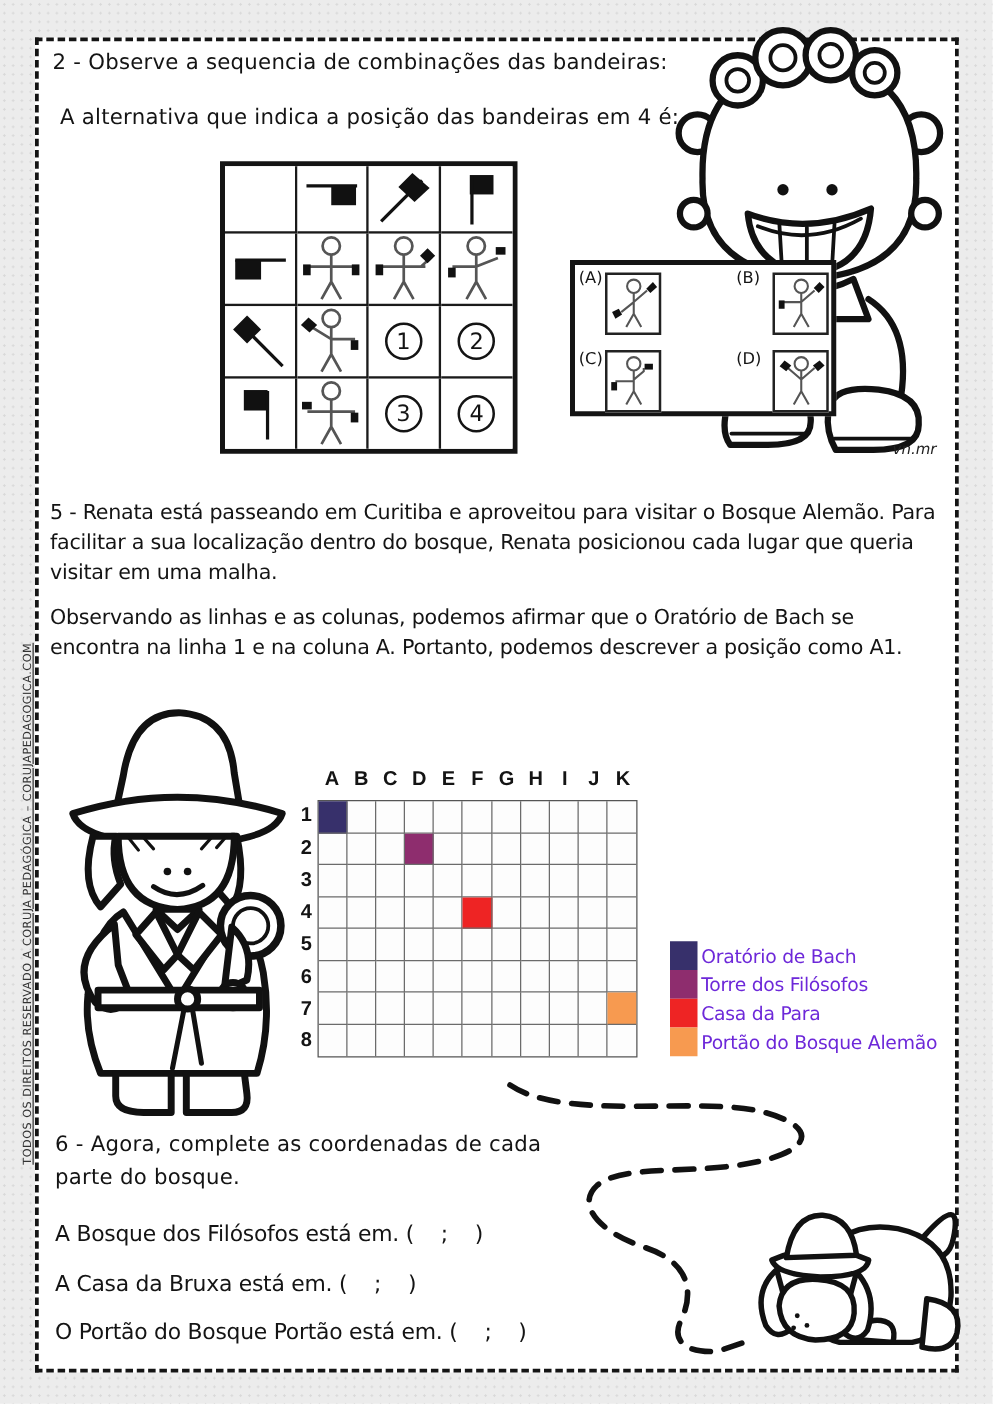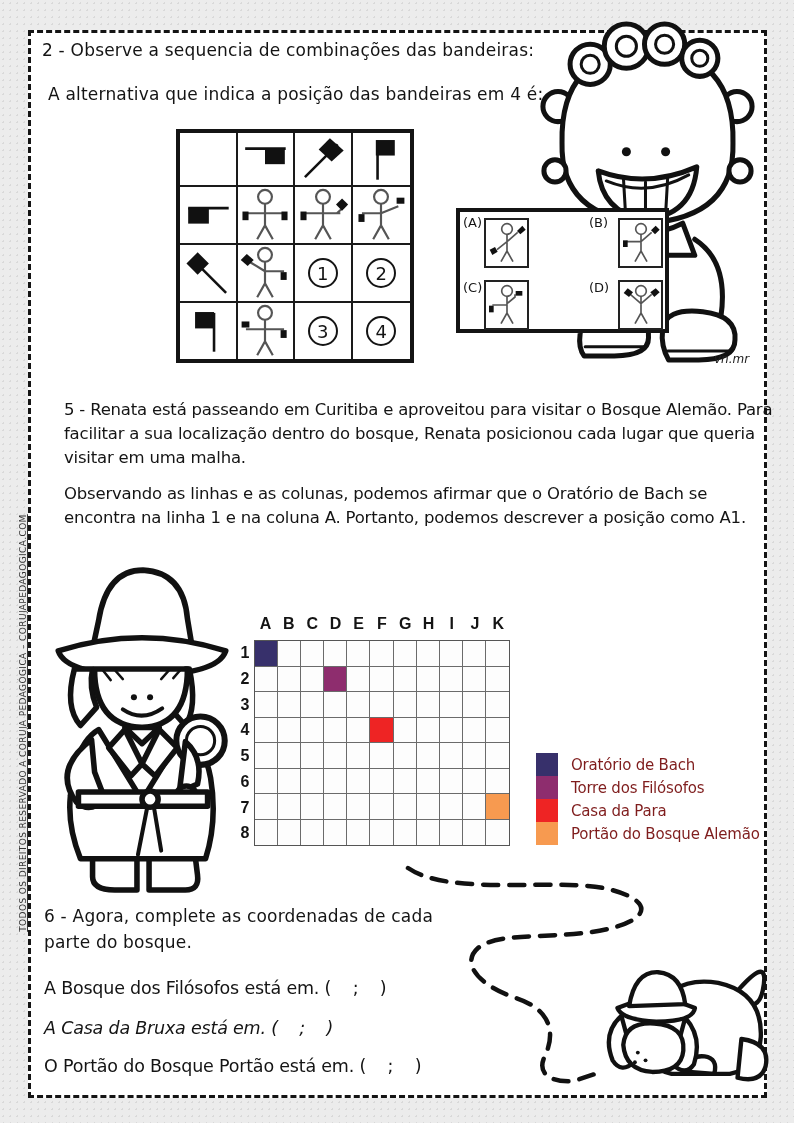--- a/index.html
+++ b/index.html
@@ -12,21 +12,21 @@
     position:relative;
     overflow:hidden;
     color:#111;
   }
   .sheet{
     position:absolute; left:28px; top:30px; width:739px; height:1068px;
     background:#fff; border:3px dashed #141414;
   }
   .abs{ position:absolute; }
   .qtext{ font-size:17px; letter-spacing:.2px; color:#141414; }
-  .qtext-cond{ font-size:16.5px; letter-spacing:-0.2px; line-height:24px; color:#141414;margin-left:24px; }
+  .qtext-cond{ font-size:16.5px; letter-spacing:-0.2px; line-height:24px; color:#141414; }
 
   
   .flag-grid{
     left:176px; top:129px; width:238px; height:234px;
     border:4px solid #141414; background:#fff;
     display:grid; grid-template-columns:repeat(4,1fr); grid-template-rows:repeat(4,1fr);
   }
   .flag-grid .cell{ border-right:2px solid #1a1a1a; border-bottom:2px solid #1a1a1a;
     display:flex; align-items:center; justify-content:center; background:#fff; }
   .flag-grid .cell:nth-child(4n){ border-right:none; }
@@ -62,21 +62,21 @@
     border:1px solid #555; background:#fdfdfd; z-index:2;
   }
   .map-grid div{ border-right:1px solid #6b6b6b; border-bottom:1px solid #6b6b6b; }
   .map-grid div:nth-child(11n){ border-right:none; }
   .map-grid div:nth-last-child(-n+11){ border-bottom:none; }
 
   
   .legend{ left:536px; top:753px; z-index:2; }
   .legend-row{ display:flex; align-items:center; height:23px; }
   .legend-swatch{ width:22px; height:23px; flex:0 0 22px; }
-  .legend-label{ margin-left:13px; font-size:15px; letter-spacing:-0.2px; color:#7f1d1d; white-space:nowrap; }
+  .legend-label{ margin-left:3px; font-size:15px; letter-spacing:-0.2px; color:#6d28d9; white-space:nowrap; }
 
   
   .answer-line{ display:flex; font-size:17.5px; letter-spacing:-0.2px; color:#141414; white-space:pre; }
 
   
   .copyright{
     left:-212px; top:718px; width:470px; text-align:center;
     transform:rotate(-90deg); transform-origin:center;
     font-size:9px; letter-spacing:.4px; color:#333;
     text-decoration:underline; white-space:nowrap; z-index:3;
@@ -452,21 +452,21 @@
 
 <svg class="abs overlay" style="left:0; top:0; z-index:2;" width="794" height="1123" viewBox="0 0 794 1123">
   <path d="M408,868 C452,898 562,876 612,890 C652,901 650,918 612,928 C562,941 500,930 478,948 C460,964 480,986 516,998 C552,1010 556,1034 544,1058 C538,1072 548,1083 574,1081 L598,1073" fill="none" stroke="#111" stroke-width="4.5" stroke-dasharray="15 11" stroke-linecap="round"></path>
 </svg>
 
 <div class="abs qtext" style="left:44px; top:903px; width:430px; line-height:26px;">6 - Agora, complete as coordenadas de cada parte do bosque.</div>
 
 <div class="abs answer-line" style="left:44px; top:978px;">
   <span>A Bosque dos Filósofos está em.</span>&nbsp;<span>(    ;    )</span>
 </div>
-<div class="abs answer-line" style="left:44px; top:1018px;font-style:italic;">
+<div class="abs answer-line" style="left:44px; top:1018px;">
   <span>A Casa da Bruxa está em.</span>&nbsp;<span>(    ;    )</span>
 </div>
 <div class="abs answer-line" style="left:44px; top:1056px;">
   <span>O Portão do Bosque Portão está em.</span>&nbsp;<span>(    ;    )</span>
 </div>
 
 <div class="abs" style="left:594px; top:948px; width:198px; height:153px; z-index:3;">
   <svg viewBox="0 0 200 158" width="198" height="153">
     <g stroke="#111" fill="#fff" stroke-width="4.5" stroke-linecap="round" stroke-linejoin="round">
       <path d="M148,42 Q180,6 172,44 Q168,64 150,58"></path>

